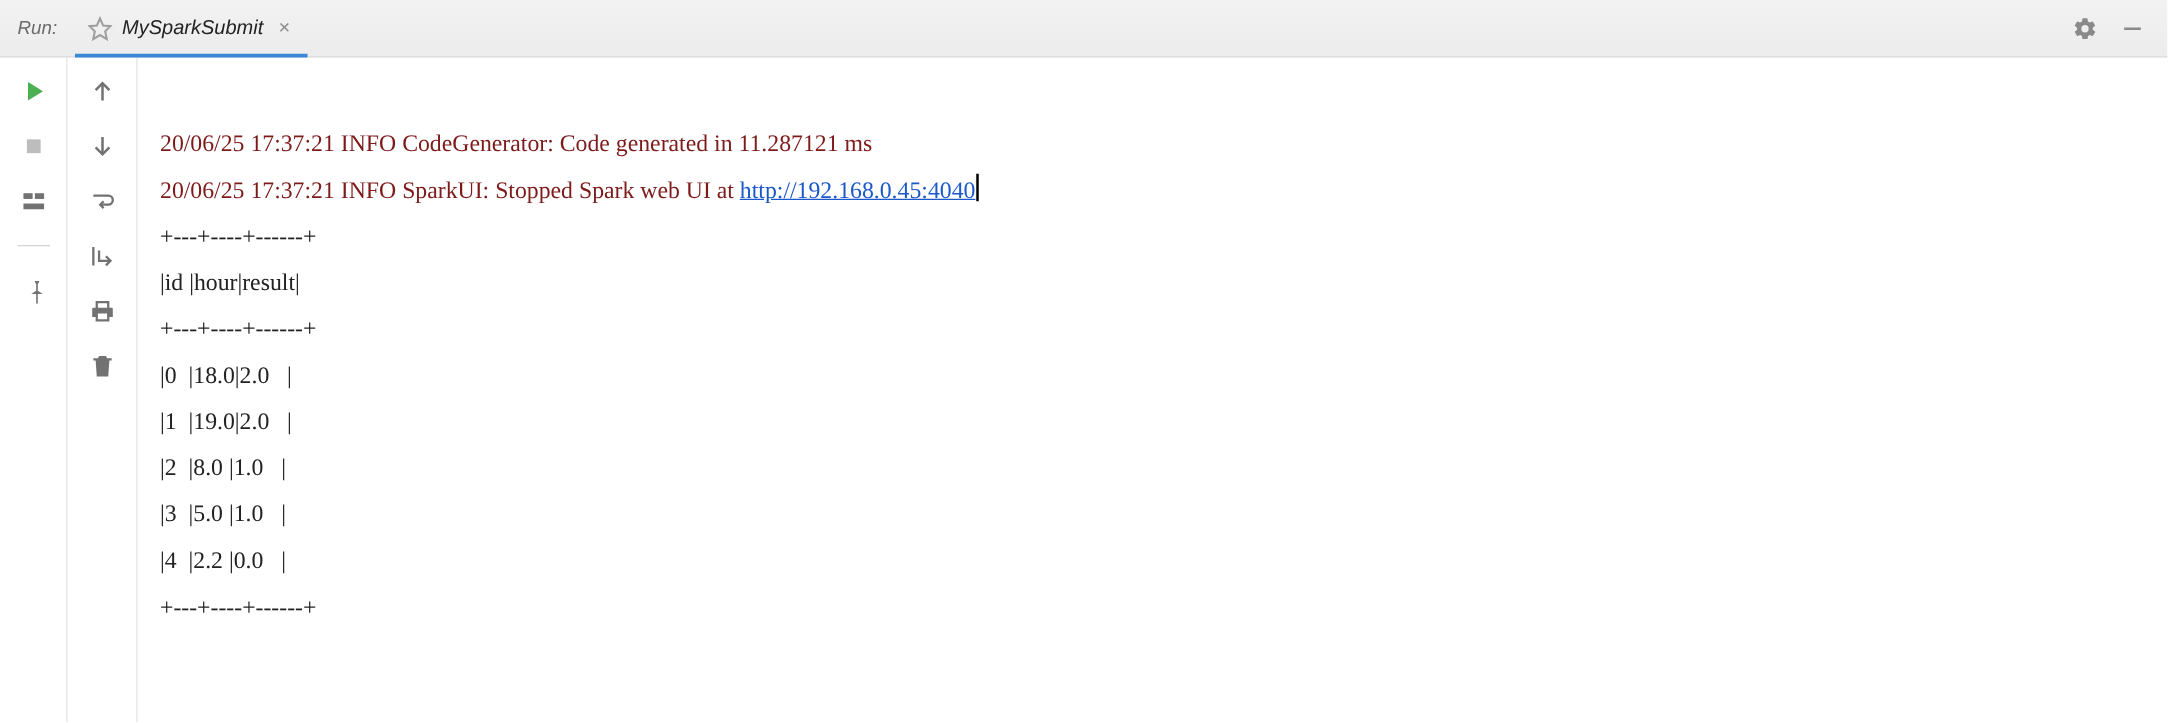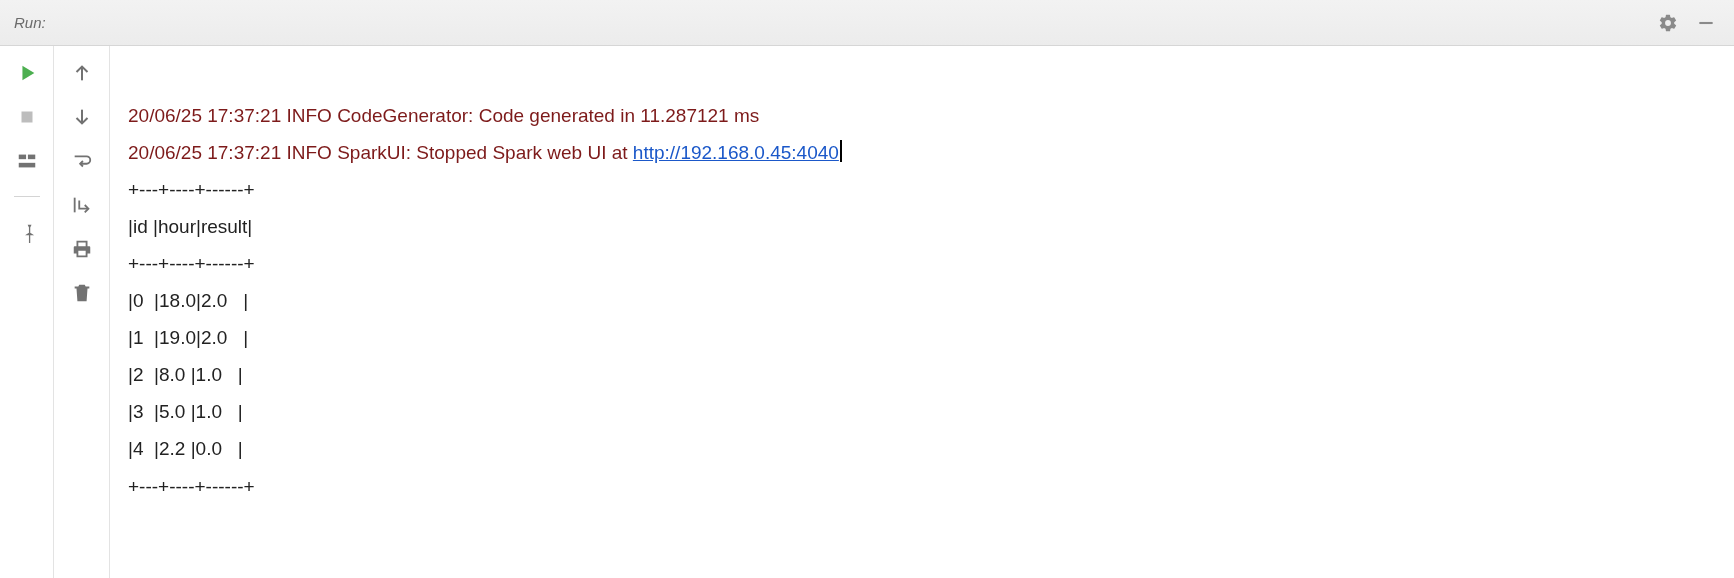--- a/index.html
+++ b/index.html
@@ -79,21 +79,21 @@
     .col .icon-btn svg { width: 22px; height: 22px; }
     .divider {
       width: 26px;
       height: 1px;
       background: #d4d4d4;
       margin: 2px 0;
     }
     .console {
       flex: 1;
       padding: 14px 18px 0 18px;
-      font-family: Liberation Sans, sans-serif;
+      font-family: Liberation Serif, serif;
       font-size: 19px;
       line-height: 1.95;
       color: #222;
       white-space: pre;
       overflow: hidden;
     }
     .log-red { color: #7d1a1a; }
     .log-link { color: #1b58c9; text-decoration: underline; }
     .cursor {
       display: inline-block;
@@ -102,20 +102,30 @@
       background: #000;
       vertical-align: -3px;
       margin-left: 1px;
     }
   </style>
 </head>
 <body>
 
 <div class="top-bar">
   <div class="run-label">Run:</div>
+  <div class="tab">
+    <span class="star-icon icon-btn">
+      <svg viewBox="0 0 24 24" fill="none" stroke="#9e9e9e" stroke-width="2">
+          <polygon points="12 2 15 9 22 9.5 17 14.5 18.5 22 12 18 5.5 22 7 14.5 2 9.5 9 9 12 2"></polygon>
+        </svg>
+    </span>
+    <span class="tab-title">MySparkSubmit</span>
+    <span class="close-x">×</span>
+    <div class="tab-underline"></div>
+  </div>
   <div class="top-right">
     <span class="icon-btn">
       <svg viewBox="0 0 24 24" fill="#8a8a8a">
           <path d="M19.4 13a7.8 7.8 0 0 0 .1-1 7.8 7.8 0 0 0-.1-1l2.1-1.6a.5.5 0 0 0 .1-.7l-2-3.4a.5.5 0 0 0-.6-.2l-2.5 1a7.6 7.6 0 0 0-1.7-1l-.4-2.6A.5.5 0 0 0 14 2h-4a.5.5 0 0 0-.5.4L9.1 5a7.6 7.6 0 0 0-1.7 1l-2.5-1a.5.5 0 0 0-.6.2l-2 3.4a.5.5 0 0 0 .1.7L4.5 11a7.8 7.8 0 0 0-.1 1 7.8 7.8 0 0 0 .1 1l-2.1 1.6a.5.5 0 0 0-.1.7l2 3.4a.5.5 0 0 0 .6.2l2.5-1a7.6 7.6 0 0 0 1.7 1l.4 2.6a.5.5 0 0 0 .5.4h4a.5.5 0 0 0 .5-.4l.4-2.6a7.6 7.6 0 0 0 1.7-1l2.5 1a.5.5 0 0 0 .6-.2l2-3.4a.5.5 0 0 0-.1-.7ZM12 15.5A3.5 3.5 0 1 1 15.5 12 3.5 3.5 0 0 1 12 15.5Z"></path>
         </svg>
     </span>
     <span class="icon-btn">
       <svg viewBox="0 0 24 24" stroke="#8a8a8a" stroke-width="2.5">
           <line x1="4" y1="12" x2="20" y2="12"></line>
         </svg>

